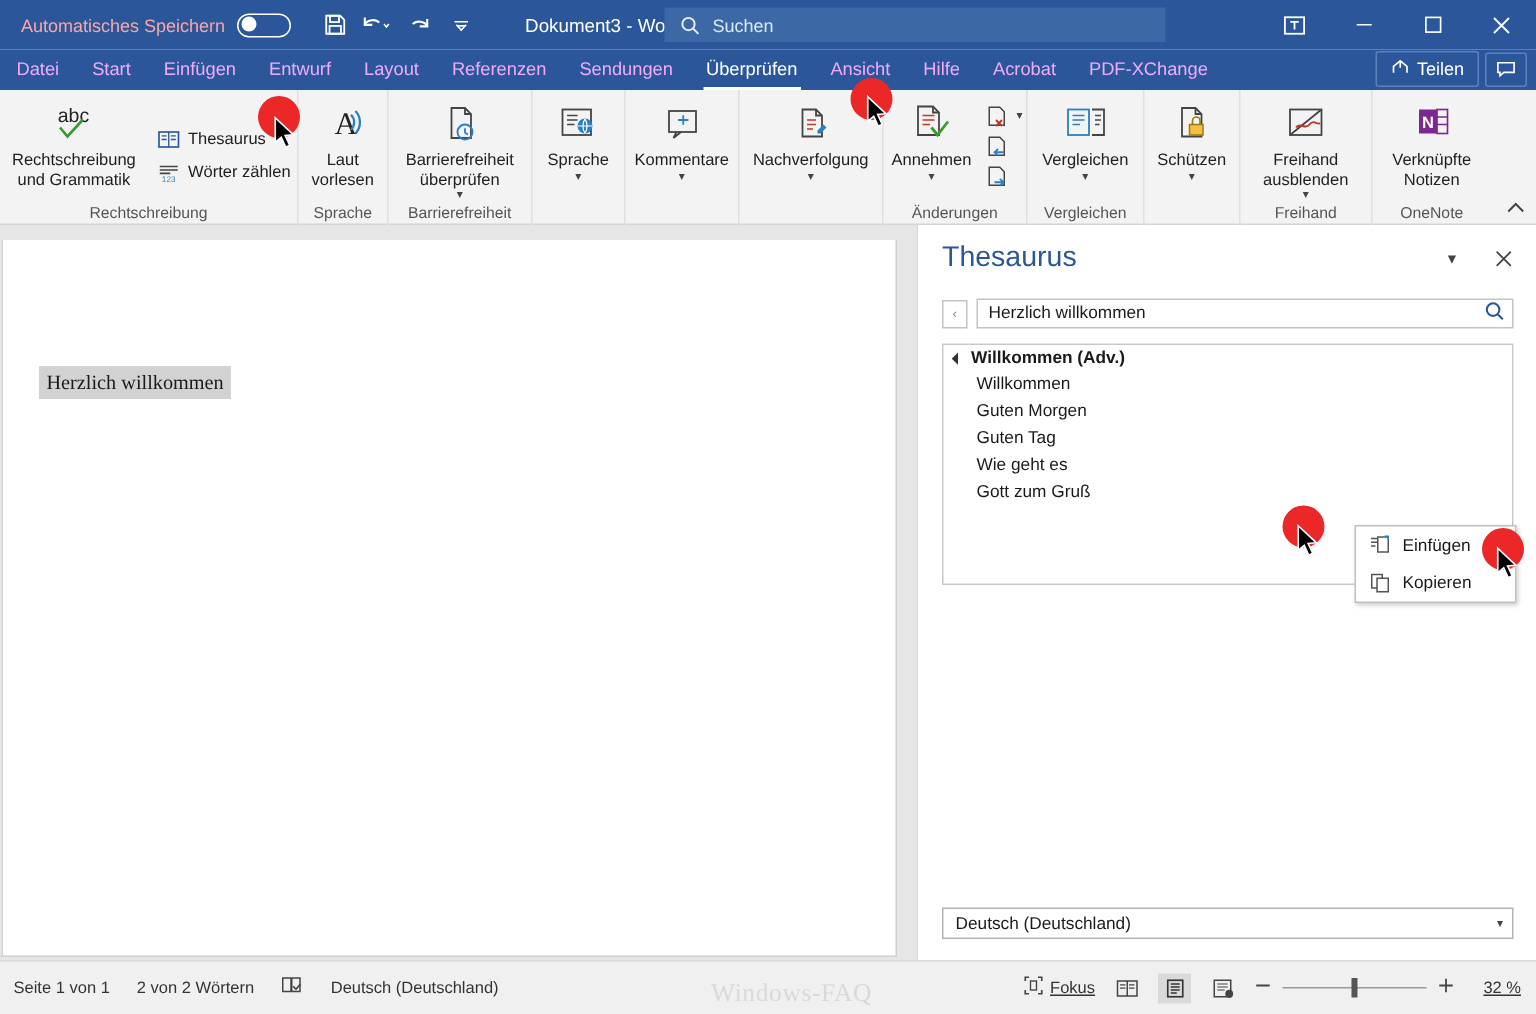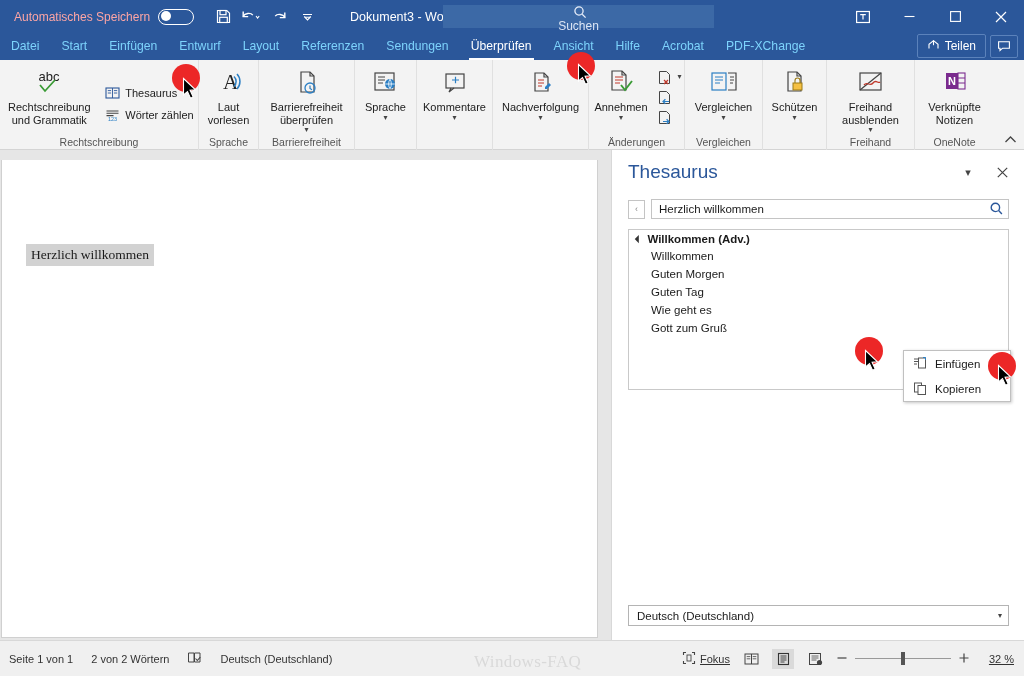--- a/index.html
+++ b/index.html
@@ -27,40 +27,40 @@
     content: ""; position: absolute; left: 2px; top: 1.5px;
     width: 10px; height: 10px; border-radius: 50%; background: #fff;
   }
   .qat { display: flex; align-items: center; gap: 2px; margin-left: 16px; }
   .qat-btn {
     width: 26px; height: 26px; display: flex; align-items: center;
     justify-content: center; color: #fff;
   }
   .doc-title { margin-left: 30px; font-size: 12.5px; color: #fff; white-space: nowrap; }
   .searchbox {
-    position: absolute; left: 443px; top: 5px; width: 271px; height: 23px;
+    position: absolute; left: 443px; top: 5px; width: 334px; height: 23px;
     background: #3c69a6; display: flex; align-items: center;
-    color: #dce6f5; font-size: 12px; flex-direction: column;
+    color: #dce6f5; font-size: 12px;
   }
   .searchbox .sicon { margin: 0 8px 0 10px; display:flex; }
   .win-btns { position: absolute; right: 0; top: 0; display: flex; height: 33px; }
   .win-btn {
     width: 46px; height: 33px; display: flex; align-items: center;
     justify-content: center; color: #fff;
   }
   .ribbon-display { width: 46px; height: 33px; display:flex; align-items:center; justify-content:center; }
 
   
   .tabbar {
     position: absolute; left: 0; top: 33px; width: 1024px; height: 27px;
     background: #2b579a; display: flex; align-items: flex-end;
     font-size: 12.2px;
   }
   .tab {
-    padding: 0 11px; height: 27px; line-height: 27px; color: #7dd3fc;
+    padding: 0 11px; height: 27px; line-height: 27px; color: #f0abfc;
     white-space: nowrap; position: relative;
   }
   .tab.active { color: #fff; }
   .tab.active::after {
     content: ""; position: absolute; left: 9px; right: 9px; bottom: 0;
     height: 2.5px; background: #fff;
   }
   .share-wrap { position: absolute; right: 6px; bottom: 2px; display: flex; gap: 4px; align-items: center; }
   .share-btn {
     display: flex; align-items: center; gap: 5px; padding: 3px 9px;

